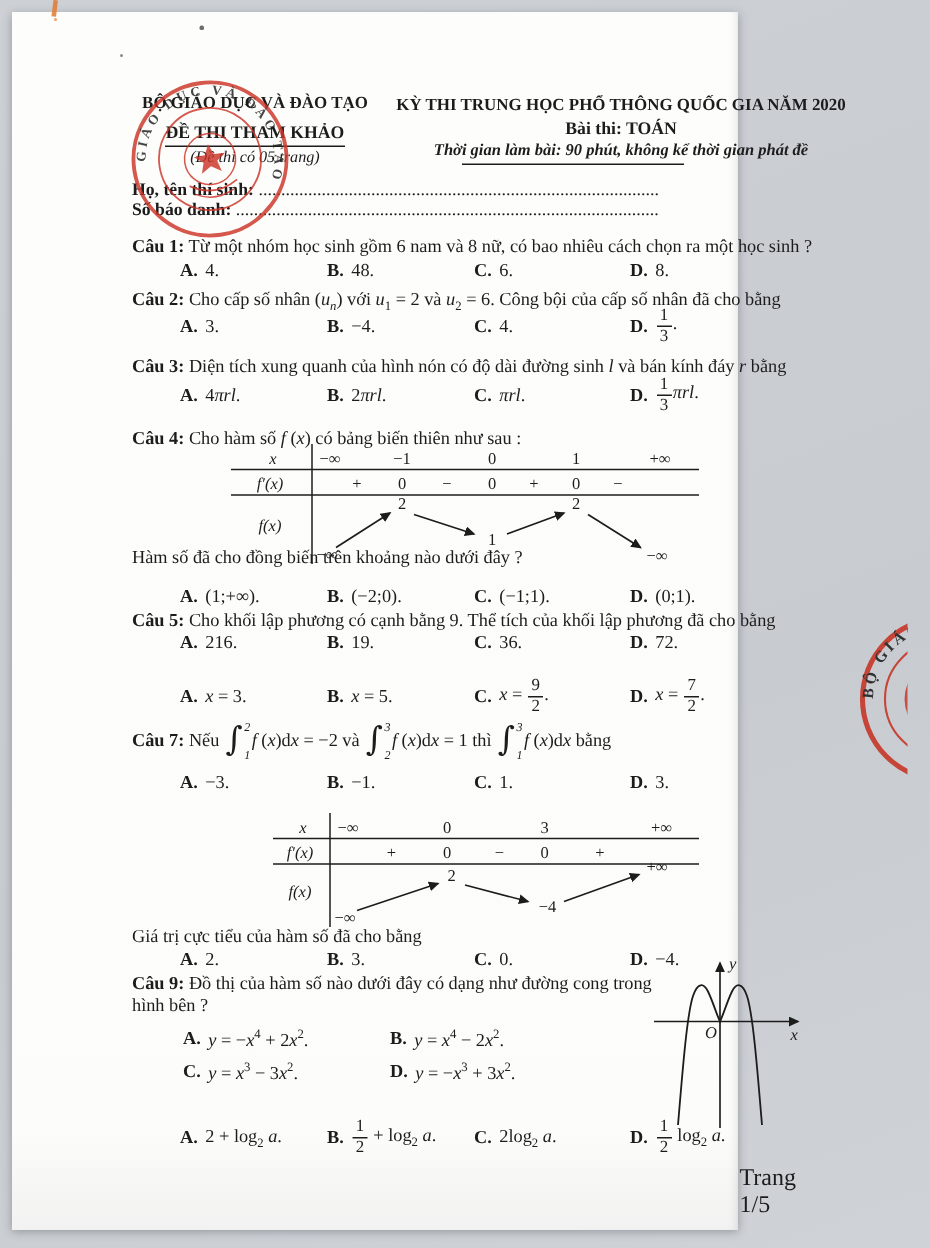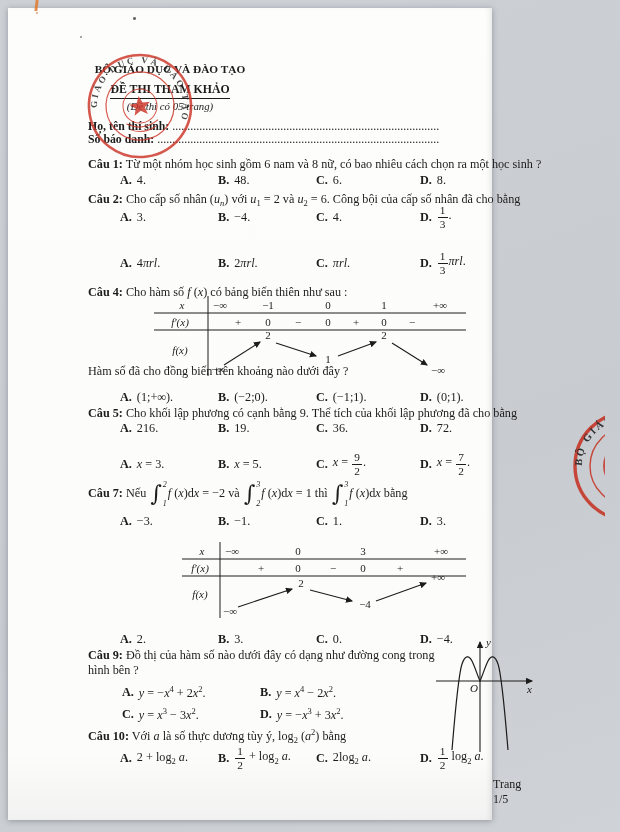--- a/index.html
+++ b/index.html
@@ -41,20 +41,26 @@
 </head>
 <body>
 
 <div class="paper">
 
   <div class="abs hdr-left">
     <div class="h1">BỘ GIÁO DỤC VÀ ĐÀO TẠO</div>
     <div><span class="h2u">ĐỀ THI THAM KHẢO</span></div>
     <div class="h3">(Đề thi có 05 trang)</div>
   </div>
+  <div class="abs hdr-right">
+    <div class="h1">KỲ THI TRUNG HỌC PHỔ THÔNG QUỐC GIA NĂM 2020</div>
+    <div class="h2">Bài thi: TOÁN</div>
+    <div class="h3b">Thời gian làm bài: 90 phút, không kể thời gian phát đề</div>
+    <div class="rule" style="width:148px;margin:2px auto 0 64px"></div>
+  </div>
 
   <div class="abs cand" style="top:111px">
     <b>Họ, tên thí sinh:</b><span> ...........................................................................................................</span>
   </div>
   <div class="abs cand" style="top:124px">
     <b>Số báo danh:</b><span> ...............................................................................................................</span>
   </div>
 
   <div class="abs q" style="left:80px;top:149px">
     <b class="lbl">Câu 1:</b> <span>Từ một nhóm học sinh gồm 6 nam và 8 nữ, có bao nhiêu cách chọn ra một học sinh ?</span>
@@ -96,20 +102,23 @@
       </span>
     <span class="opt" style="left:412px;height:30px">
         <b>D.</b>
         <span><span class="frac">
             <span>1</span>
             <span class="fd">3</span>
           </span>.</span>
       </span>
   </div>
 
+  <div class="abs q" style="left:80px;top:229px">
+    <b class="lbl">Câu 3:</b> <span>Diện tích xung quanh của hình nón có độ dài đường sinh <i>l</i> và bán kính đáy <i>r</i> bằng</span>
+  </div>
   <div class="abs optrow" style="top:240px;height:30px">
     <span class="opt" style="left:112px;height:30px">
         <b>A.</b>
         <span>4<i>πrl</i>.</span>
       </span>
     <span class="opt" style="left:210px;height:30px">
         <b>B.</b>
         <span>2<i>πrl</i>.</span>
       </span>
     <span class="opt" style="left:308px;height:30px">
@@ -292,20 +301,23 @@
     <text x="220" y="30" font-size="11" text-anchor="middle">+</text>
     <text x="50" y="73" font-size="11" text-anchor="middle">−∞</text>
     <text x="121" y="45" font-size="11" text-anchor="middle">2</text>
     <text x="185" y="66" font-size="11" text-anchor="middle">−4</text>
     <text x="258" y="39" font-size="11" text-anchor="middle">+∞</text>
     <line x1="58" y1="65" x2="112" y2="47" stroke="#1c1c1c" stroke-width="1.1" marker-end="url(#ah)"></line>
     <line x1="130" y1="48" x2="172" y2="59" stroke="#1c1c1c" stroke-width="1.1" marker-end="url(#ah)"></line>
     <line x1="196" y1="59" x2="246" y2="41" stroke="#1c1c1c" stroke-width="1.1" marker-end="url(#ah)"></line>
   </svg>
 
+  <div class="abs q" style="left:80px;top:609px">
+    <span>Giá trị cực tiểu của hàm số đã cho bằng</span>
+  </div>
   <div class="abs optrow" style="top:624px;height:15px">
     <span class="opt" style="left:112px">
         <b>A.</b>
         <span>2.</span>
       </span>
     <span class="opt" style="left:210px">
         <b>B.</b>
         <span>3.</span>
       </span>
     <span class="opt" style="left:308px">
@@ -345,23 +357,20 @@
 
   <svg class="abs" style="left:424px;top:626px" width="106" height="122" viewBox="0 0 106 122">
     <line x1="48" y1="118" x2="48" y2="8" stroke="#1c1c1c" stroke-width="1.1" marker-end="url(#ah)"></line>
     <line x1="4" y1="47" x2="100" y2="47" stroke="#1c1c1c" stroke-width="1.1" marker-end="url(#ah)"></line>
     <path d="M 20 116 C 23 80 26 42 30 30 C 33 21 37 21 40 27 C 43 33 46 43 48 47 C 50 43 53 33 56 27 C 59 21 63 21 66 30 C 70 42 73 80 76 116" fill="none" stroke="#1c1c1c" stroke-width="1.2"></path>
     <text x="54" y="12" font-size="11" font-style="italic">y</text>
     <text x="95" y="59" font-size="11" font-style="italic">x</text>
     <text x="38" y="58" font-size="11" font-style="italic">O</text>
   </svg>
 
-  <div class="abs q" style="left:80px;top:719px">
-    <b class="lbl">Câu 10:</b> <span>Với <i>a</i> là số thực dương tùy ý, log<sub>2</sub> (<i>a</i><sup>2</sup>) bằng</span>
-  </div>
   <div class="abs optrow" style="top:734px;height:32px">
     <span class="opt" style="left:112px;height:32px">
         <b>A.</b>
         <span>2 + log<sub>2</sub> <i>a</i>.</span>
       </span>
     <span class="opt" style="left:210px;height:32px">
         <b>B.</b>
         <span><span class="frac">
             <span>1</span>
             <span class="fd">2</span>
@@ -373,21 +382,21 @@
       </span>
     <span class="opt" style="left:412px;height:32px">
         <b>D.</b>
         <span><span class="frac">
             <span>1</span>
             <span class="fd">2</span>
           </span> log<sub>2</sub> <i>a</i>.</span>
       </span>
   </div>
 
-  <div class="abs" style="left:485px;top:769px;font-size:12px">Trang 1/5</div>
+  <div class="abs" style="left:485px;top:769px;font-size:16px">Trang 1/5</div>
 
   <svg class="abs" style="left:64px;top:30px;opacity:.82" width="136" height="136" viewBox="0 0 136 136">
     <g transform="rotate(-8 68 68)" stroke="#cd3428" fill="none">
       <circle cx="68" cy="68" r="51" stroke-width="2.6"></circle>
       <circle cx="68" cy="68" r="34" stroke-width="1.2"></circle>
       <circle cx="68" cy="68" r="17" stroke-width="1"></circle>
       <path id="arcL" d="M68,68 m-43,0 a43,43 0 1,1 86,0 a43,43 0 1,1 -86,0" stroke="none"></path>
       <path d="M52,84 q16,10 32,0" stroke-width="1.2"></path>
       <path d="M55,90 q13,7 26,0" stroke-width="1"></path>
       <g fill="#cd3428" stroke="none">

